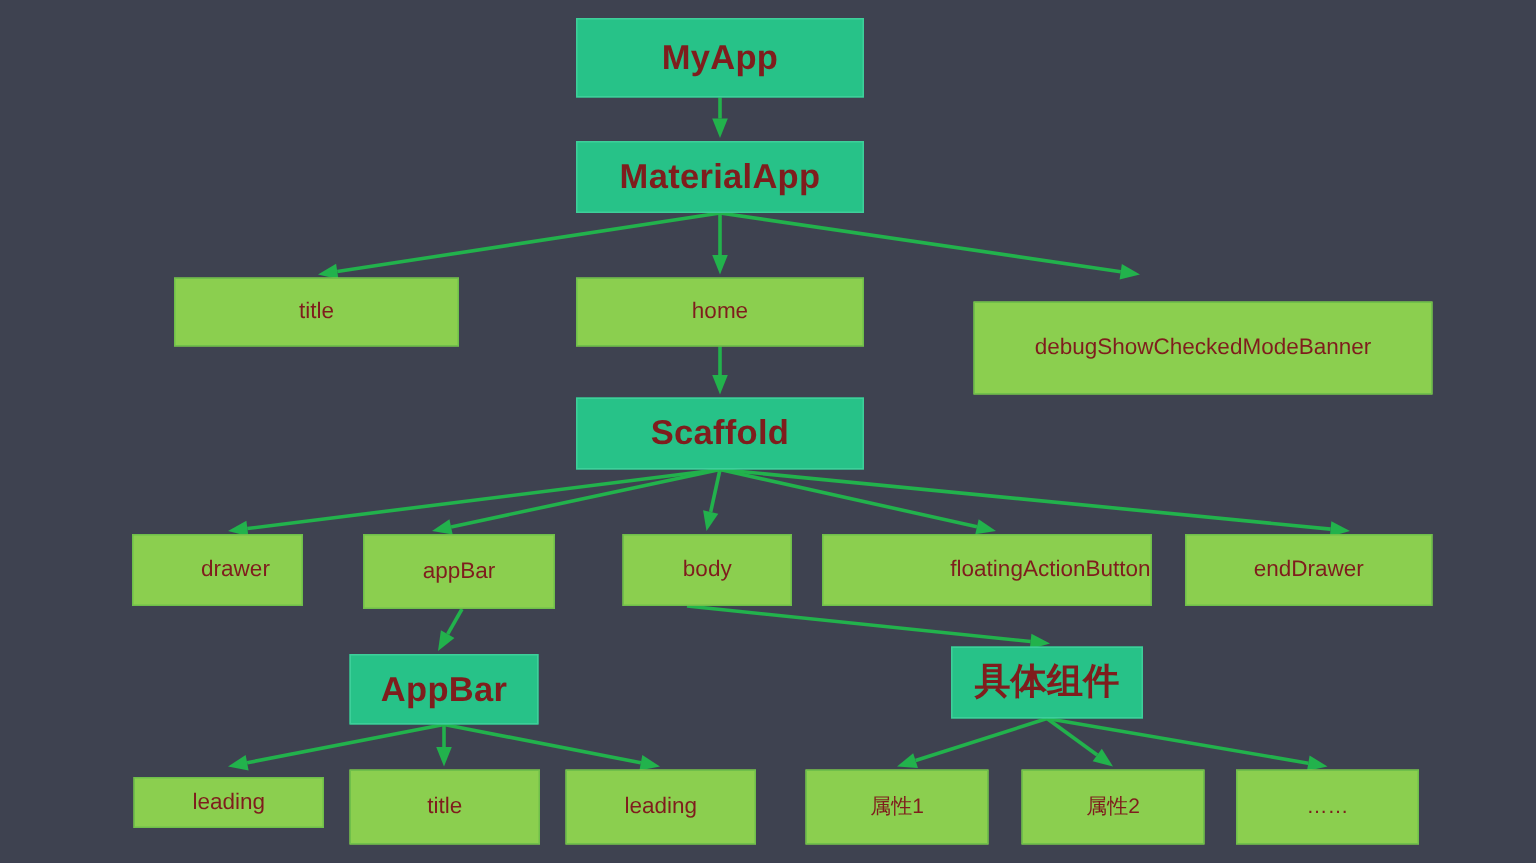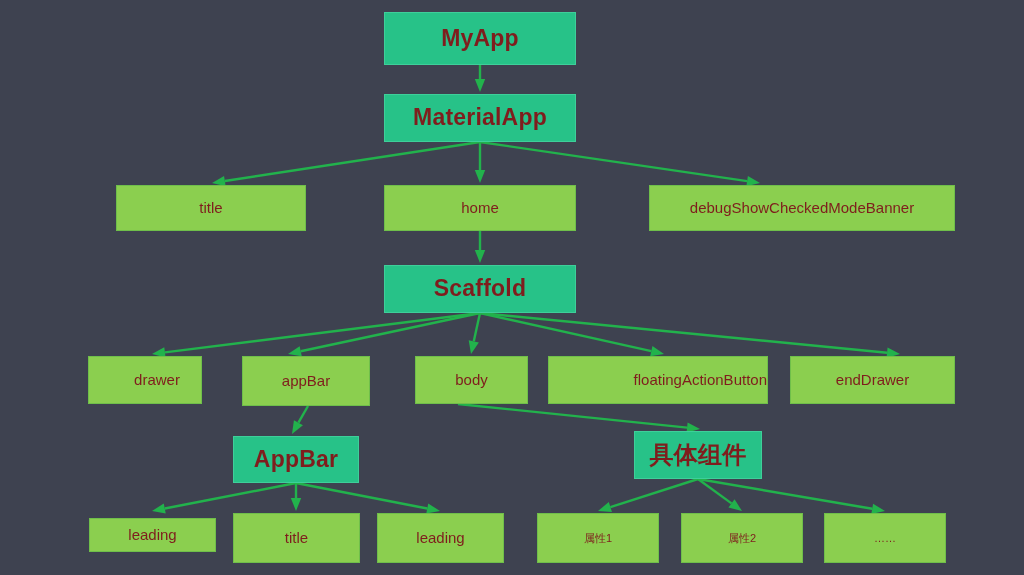--- a/index.html
+++ b/index.html
@@ -42,21 +42,21 @@
     font-weight: bold;
     letter-spacing: 0.2px;
   }
   .node.light {
     background: #8bcf4f;
     border: 1px solid #6fbf4a;
     font-size: 15px;
     font-weight: normal;
   }
   .node.light.cn {
-    font-size: 11px;
+    font-size: 14px;
   }
   .node.dark.cn {
     font-size: 24px;
   }
 </style>
 </head>
 <body>
 
 <div id="diagram">
   <svg id="edges" viewBox="0 0 1024 575">
@@ -140,21 +140,21 @@
       </div>
       <div class="node dark" style="left: 384px; top: 94px; width: 192px; height: 48px;">
         <span>MaterialApp</span>
       </div>
       <div class="node light" style="left: 116px; top: 185px; width: 190px; height: 46px;">
         <span>title</span>
       </div>
       <div class="node light" style="left: 384px; top: 185px; width: 192px; height: 46px;">
         <span>home</span>
       </div>
-      <div class="node light" style="left: 649px; top: 185px; width: 306px; height: 46px;">
+      <div class="node light" style="left: 649px; top: 201px; width: 306px; height: 62px;">
         <span>debugShowCheckedModeBanner</span>
       </div>
       <div class="node dark" style="left: 384px; top: 265px; width: 192px; height: 48px;">
         <span>Scaffold</span>
       </div>
       <div class="node light" style="left: 88px; top: 356px; width: 114px; height: 48px; padding-left: 24px;">
         <span>drawer</span>
       </div>
       <div class="node light" style="left: 242px; top: 356px; width: 128px; height: 50px;">
         <span>appBar</span>

